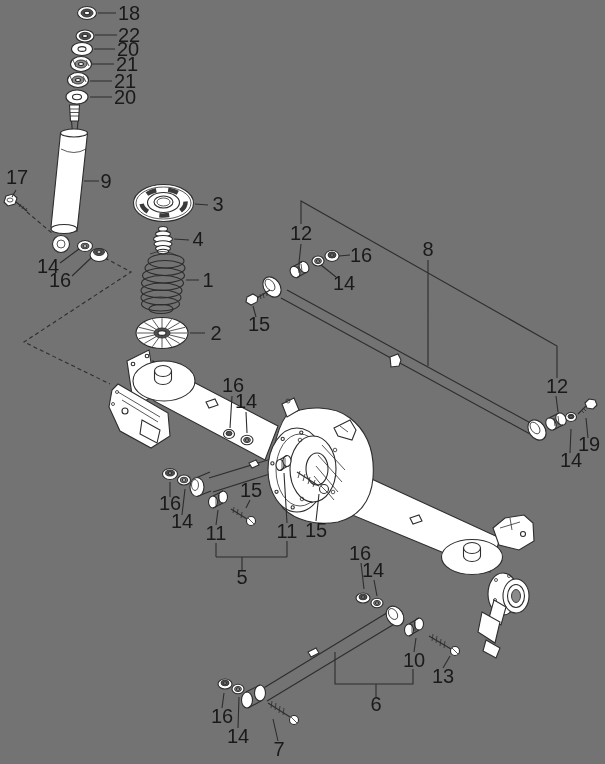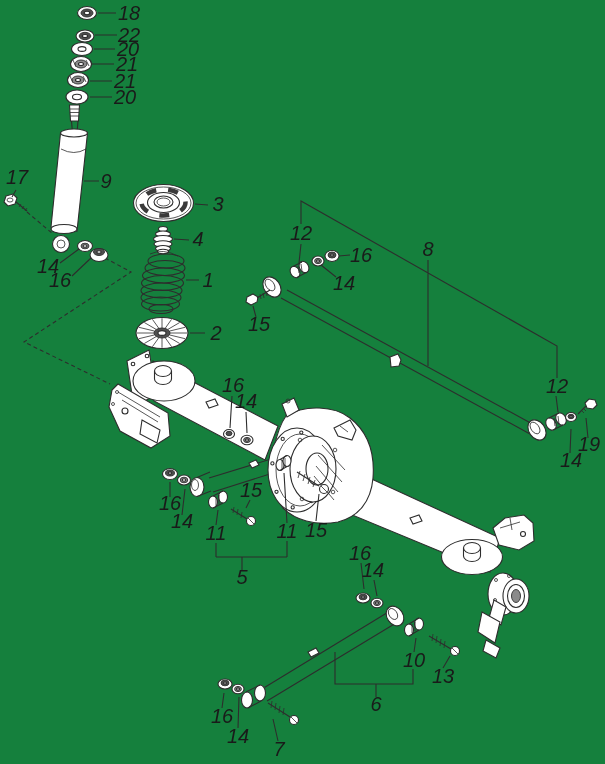--- a/index.html
+++ b/index.html
@@ -1,17 +1,17 @@
 <!DOCTYPE html>
 <html><head>
 <meta charset="utf-8">
 <style>
   html,body{margin:0;padding:0;background:#ffffff;}
-  .stage{position:relative;width:605px;height:764px;background:#15803d;overflow:hidden;
-         font-family:"Liberation Sans", sans-serif;font-style:italic;}
+  .stage{position:relative;width:605px;height:764px;background:#737373;overflow:hidden;
+         font-family:"Liberation Sans", sans-serif;}
   svg{position:absolute;left:0;top:0;}
   svg text{font-family:"Liberation Sans", sans-serif;font-size:20px;fill:#1a1a1a;}
   .ln{stroke:#2d2d2d;stroke-width:1.1;fill:none;}
   .wh{stroke:#2d2d2d;stroke-width:1.1;fill:#ffffff;}
   .dk{stroke:#2d2d2d;stroke-width:0.9;fill:#4f4f4f;}
   .md{stroke:#2d2d2d;stroke-width:0.9;fill:#8a8a8a;}
   .thin{stroke:#2d2d2d;stroke-width:0.8;fill:none;}
 </style>
 </head>
 <body>

